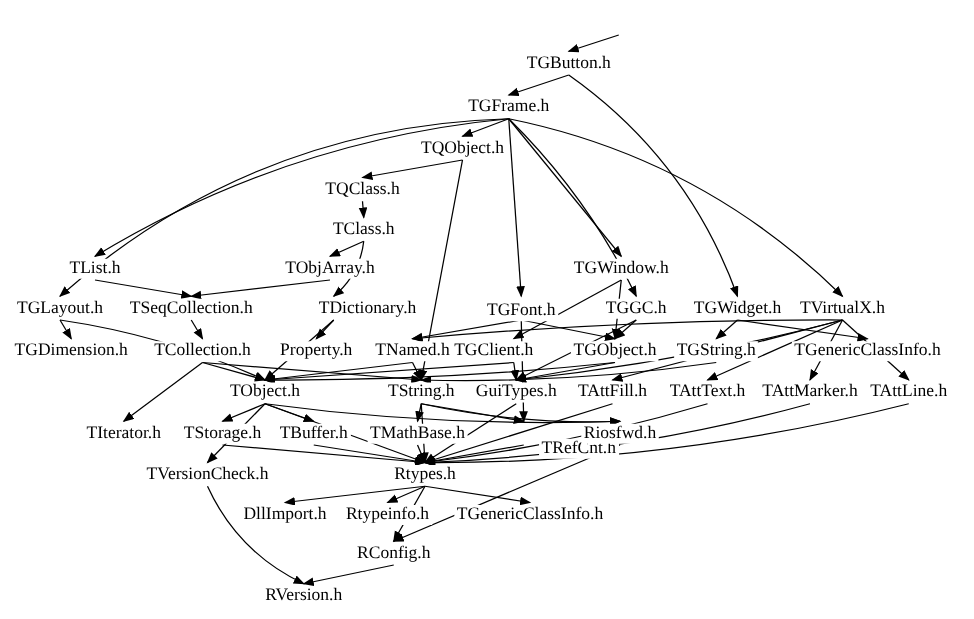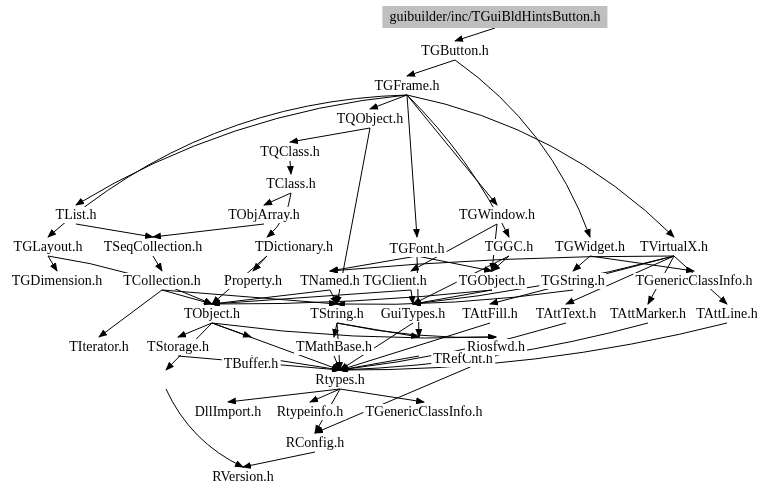--- a/index.html
+++ b/index.html
@@ -118,21 +118,20 @@
         <path d="M166,389 Q190.26692100244048,442.05060362579593 243,467" class="edge" stroke="#000000" marker-end="url(#arrow)"></path>
         <path d="M340,389 Q284,395.5 228,402" class="edge" stroke="#000000" marker-end="url(#arrow)"></path>
         <path d="M340,389 Q325,395.5 310,402" class="edge" stroke="#000000" marker-end="url(#arrow)"></path>
         <path d="M340,389 Q382,395.5 424,402" class="edge" stroke="#000000" marker-end="url(#arrow)"></path>
         <path d="M340,389 Q327.5,411 315,433" class="edge" stroke="#000000" marker-end="url(#arrow)"></path>
         <path d="M496,356 Q405.5,394.5 315,433" class="edge" stroke="#000000" marker-end="url(#arrow)"></path>
         <path d="M315,452 Q279,459.5 243,467" class="edge" stroke="#000000" marker-end="url(#arrow)"></path>
       </g>
   </svg>
   <div id="nodes-layer">
-      <div class="node root" style="left: 495px; top: 17px;">guibuilder/inc/TGuiBldHintsButton.h</div>
       <div class="node" style="left: 455px; top: 51px;">TGButton.h</div>
       <div class="node" style="left: 407px; top: 86px;">TGFrame.h</div>
       <div class="node" style="left: 370px; top: 119px;">TQObject.h</div>
       <div class="node" style="left: 290px; top: 152px;">TQClass.h</div>
       <div class="node" style="left: 291px; top: 184px;">TClass.h</div>
       <div class="node" style="left: 76px; top: 215px;">TList.h</div>
       <div class="node" style="left: 264px; top: 215px;">TObjArray.h</div>
       <div class="node" style="left: 497px; top: 215px;">TGWindow.h</div>
       <div class="node" style="left: 48px; top: 247px;">TGLayout.h</div>
       <div class="node" style="left: 153px; top: 247px;">TSeqCollection.h</div>
@@ -151,24 +150,25 @@
       <div class="node" style="left: 694px; top: 281px;">TGenericClassInfo.h</div>
       <div class="node" style="left: 212px; top: 314px;">TObject.h</div>
       <div class="node" style="left: 337px; top: 314px;">TString.h</div>
       <div class="node" style="left: 413px; top: 314px;">GuiTypes.h</div>
       <div class="node" style="left: 490px; top: 314px;">TAttFill.h</div>
       <div class="node" style="left: 566px; top: 314px;">TAttText.h</div>
       <div class="node" style="left: 648px; top: 314px;">TAttMarker.h</div>
       <div class="node" style="left: 727px; top: 314px;">TAttLine.h</div>
       <div class="node" style="left: 99px; top: 347px;">TIterator.h</div>
       <div class="node" style="left: 178px; top: 347px;">TStorage.h</div>
-      <div class="node" style="left: 251px; top: 364px;">TBuffer.h</div>
+      <div class="node" style="left: 251px; top: 347px;">TBuffer.h</div>
       <div class="node" style="left: 334px; top: 347px;">TMathBase.h</div>
       <div class="node" style="left: 419px; top: 359px; margin-left: 44px;">TRefCnt.h</div>
       <div class="node" style="left: 496px; top: 347px;">Riosfwd.h</div>
+      <div class="node" style="left: 166px; top: 380px;">TVersionCheck.h</div>
       <div class="node" style="left: 340px; top: 380px;">Rtypes.h</div>
       <div class="node" style="left: 228px; top: 412px;">DllImport.h</div>
       <div class="node" style="left: 310px; top: 412px;">Rtypeinfo.h</div>
       <div class="node" style="left: 424px; top: 412px; text-align: center;">TGenericClassInfo.h</div>
       <div class="node" style="left: 315px; top: 443px;">RConfig.h</div>
       <div class="node" style="left: 243px; top: 477px;">RVersion.h</div>
     </div>
 </div>
 
 </body></html>

